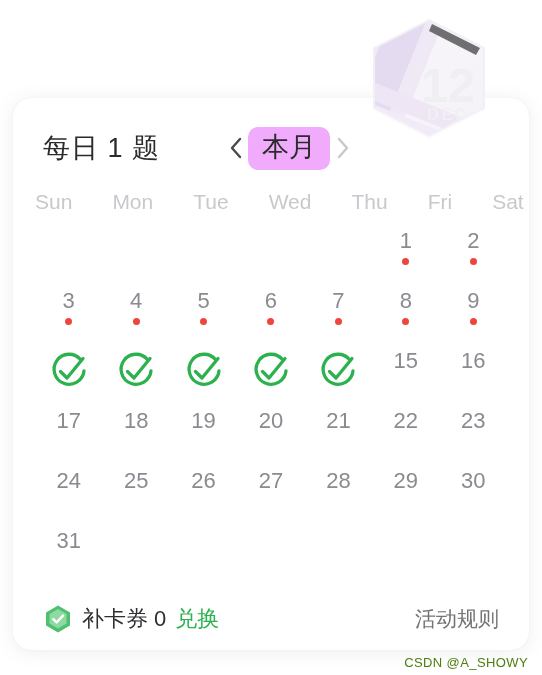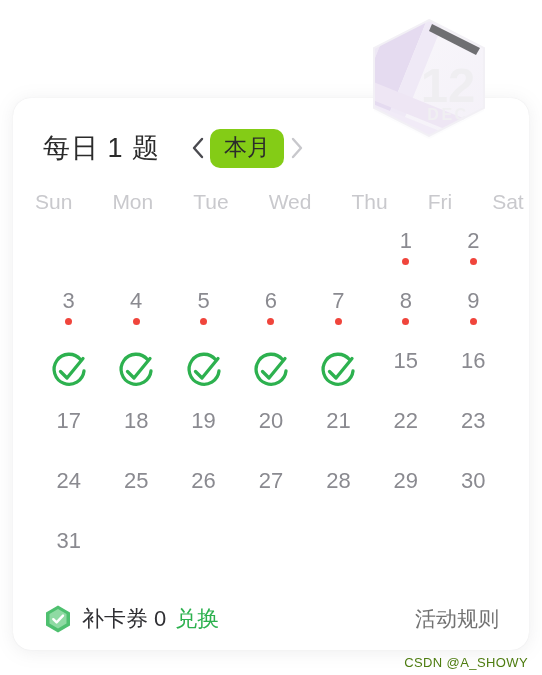--- a/index.html
+++ b/index.html
@@ -41,20 +41,21 @@
     box-sizing: border-box;
   }
 
   
   .cal-header {
     display: flex;
     align-items: center;
     padding: 26px 0 0 30px;
     height: 48px;
     box-sizing: content-box;
+    gap: 38px;
   }
   .cal-title {
     font-size: 27px;
     color: #2b2b2b;
     letter-spacing: 1px;
     font-weight: 400;
     white-space: nowrap;
   }
   .nav-group {
     display: flex;
@@ -64,24 +65,24 @@
   .chev {
     width: 26px;
     height: 34px;
     display: flex;
     align-items: center;
     justify-content: center;
     cursor: pointer;
   }
   .chev svg { display: block; }
   .month-pill {
-    background: #84cc16;
+    background: #f0abfc;
     border-radius: 10px;
     padding: 7px 14px 9px;
-    font-size: 23px;
+    font-size: 27px;
     color: #2b2b2b;
     line-height: 1;
     cursor: pointer;
     white-space: nowrap;
   }
 
   
   .weekdays {
     display: grid;
     grid-template-columns: repeat(7, 1fr);

